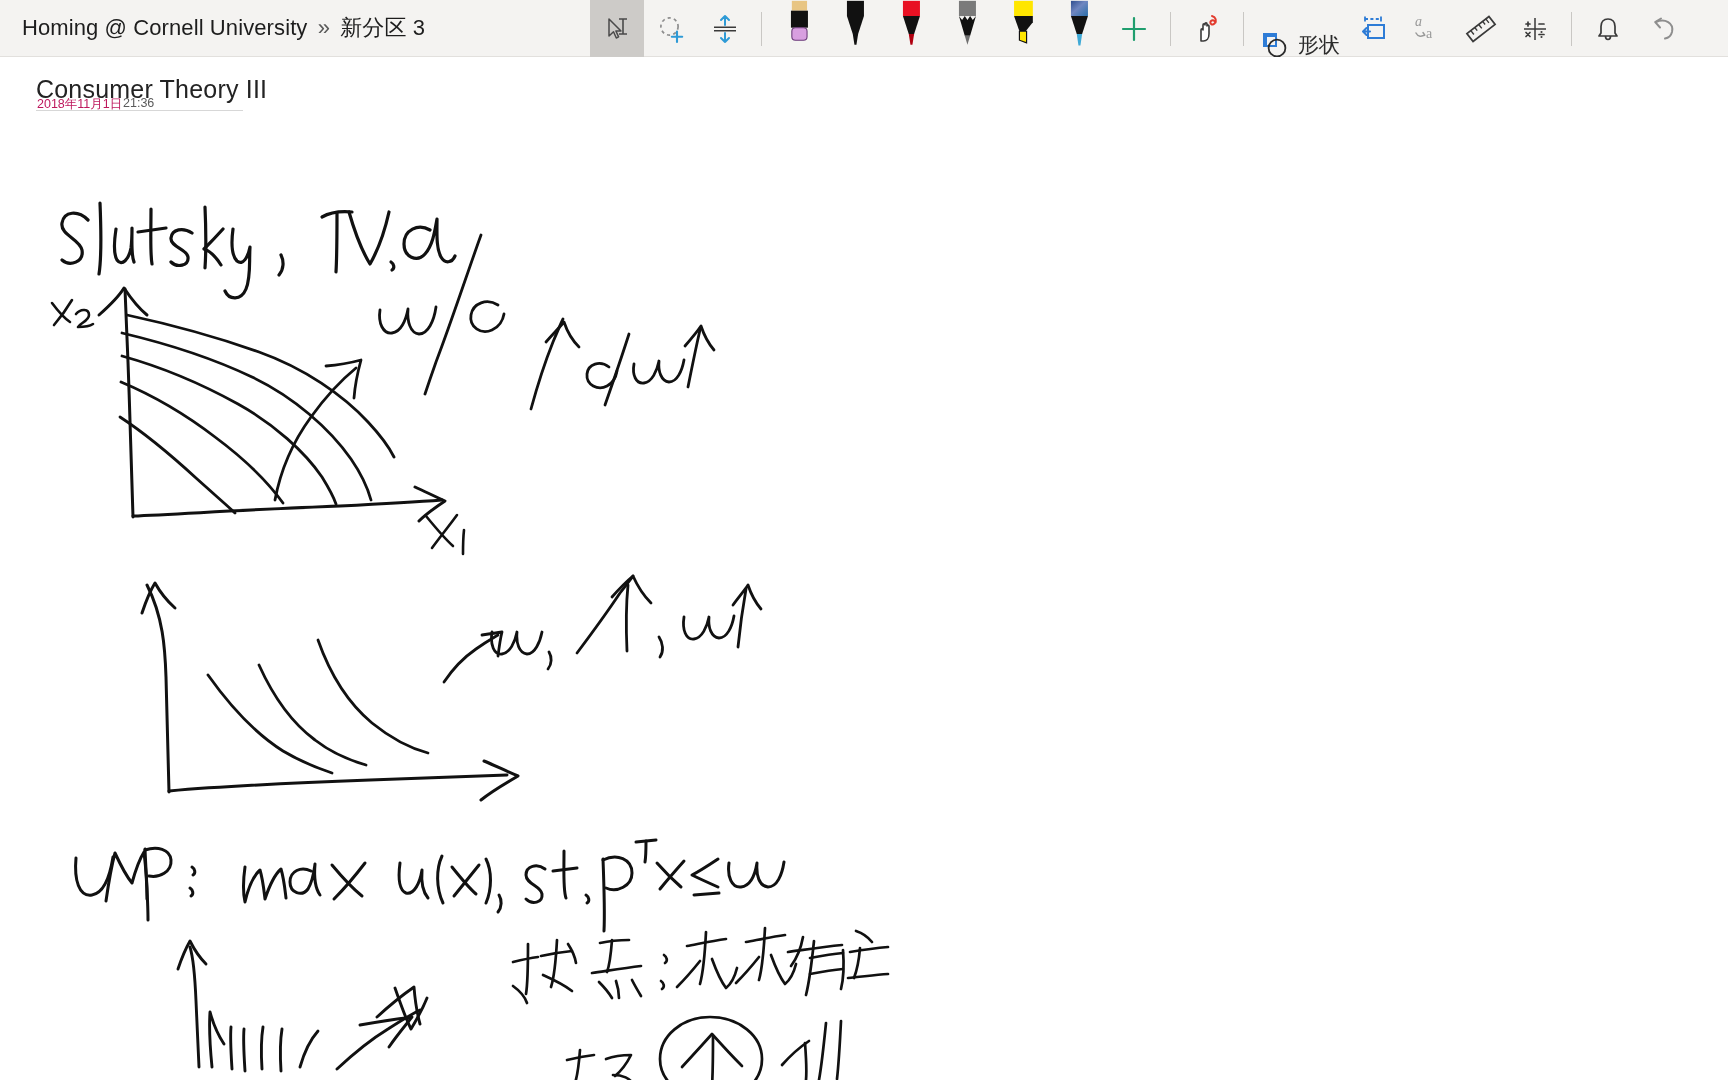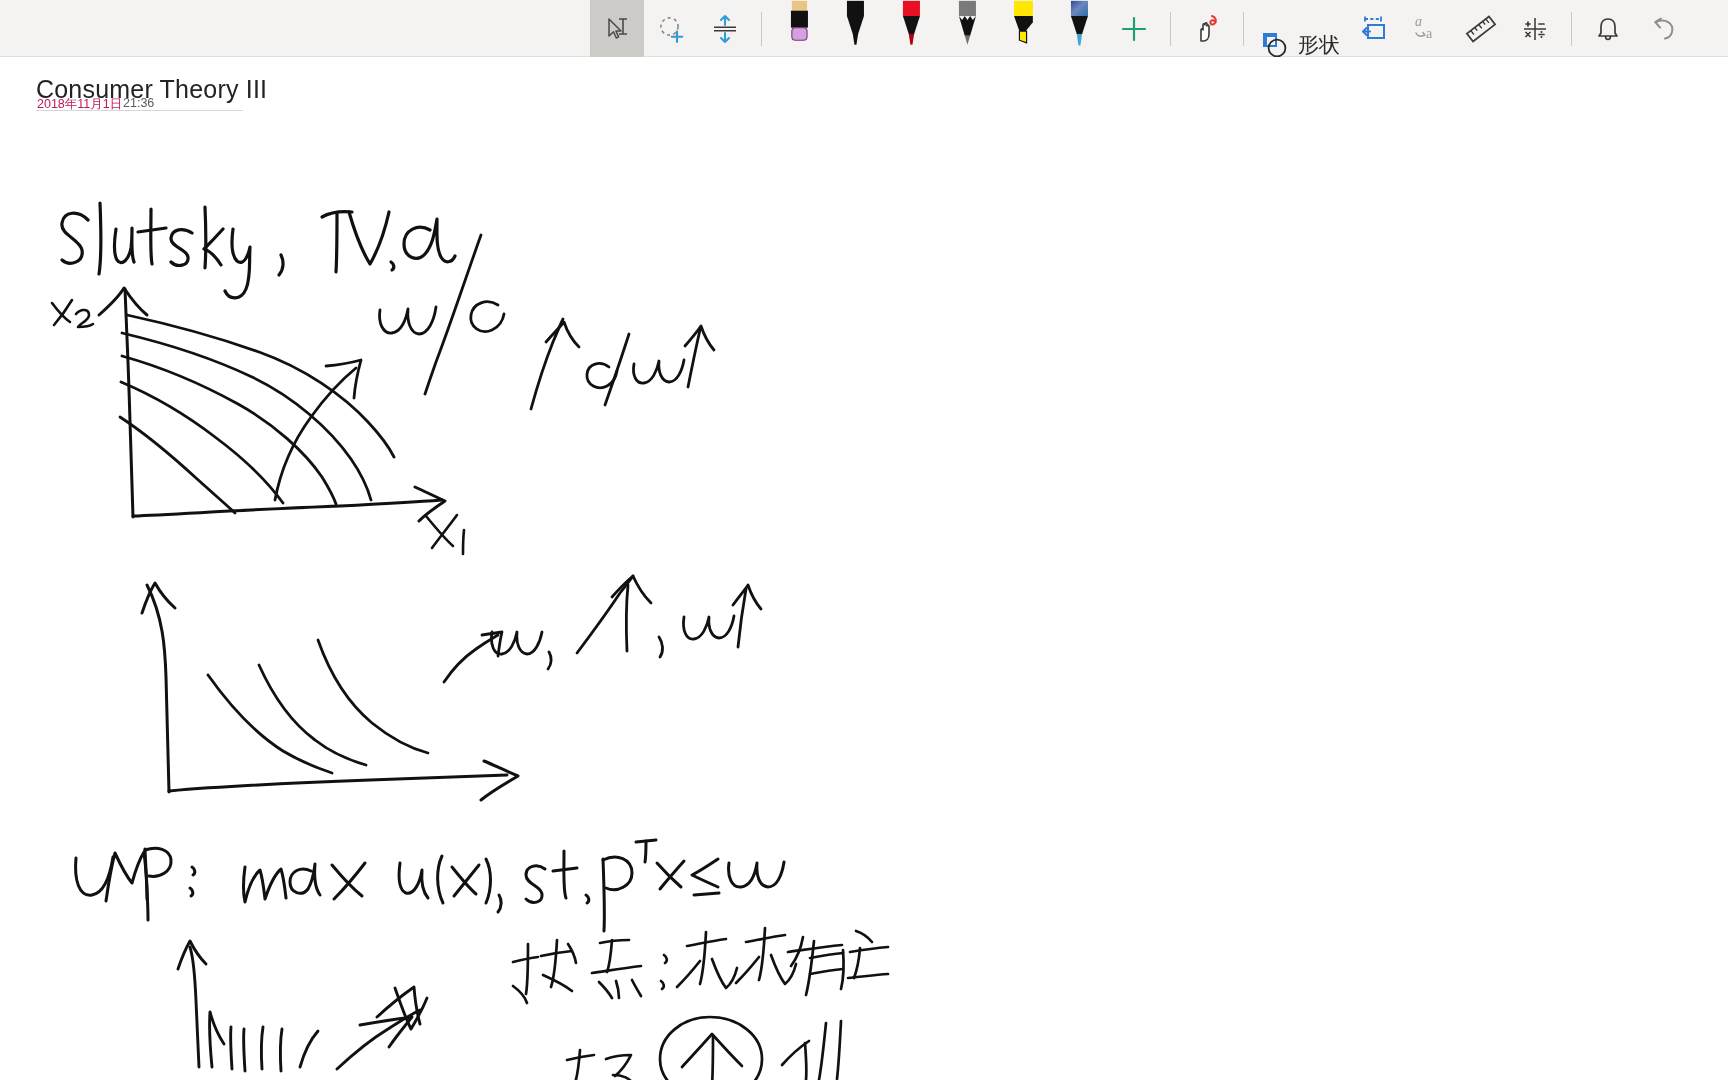--- a/index.html
+++ b/index.html
@@ -68,20 +68,25 @@
   .ink{position:absolute;left:0;top:0;width:1728px;height:1023px;}
   .ink path{fill:none;stroke:#111111;stroke-linecap:round;stroke-linejoin:round;}
 </style>
 </head>
 <body>
 
 <div id="app">
 
   <div class="topbar">
 
+    <div class="breadcrumb">
+      <span>Homing @ Cornell University</span>
+      <span class="bc-sep">»</span>
+      <span>新分区 3</span>
+    </div>
 
     <div class="tools">
 
       <div class="tool selected">
         <svg class="icon" width="30" height="30" viewBox="0 0 30 30">
           <path d="M7 5 L7 22 L11.5 17.8 L14.3 24 L16.6 22.9 L13.9 17 L19 17 Z" fill="none" stroke="#4a4a4a" stroke-width="1.5" stroke-linejoin="round"></path>
           <path d="M17 5 L25 5 M21 5 L21 20 M17 20 L25 20" fill="none" stroke="#4a4a4a" stroke-width="1.6"></path>
         </svg>
       </div>
 

